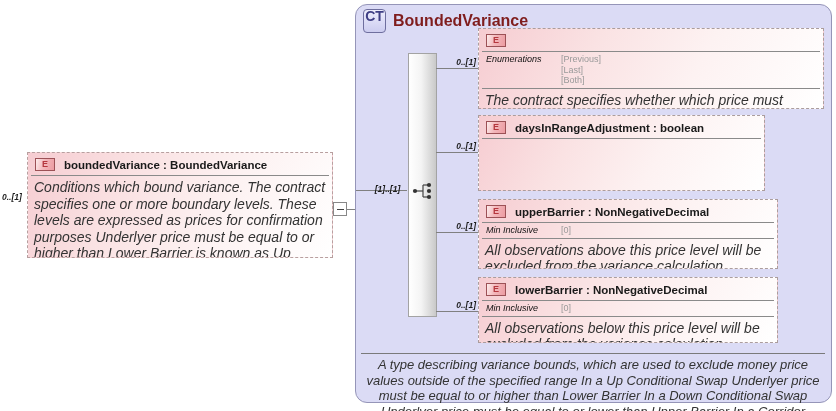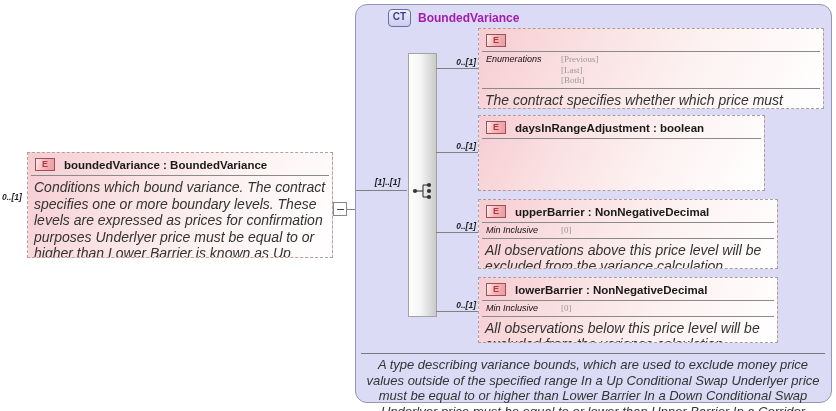--- a/index.html
+++ b/index.html
@@ -41,21 +41,21 @@
   .desc {
     padding: 3px 6px 2px 6px;
     font-style: italic; font-size: 14px; line-height: 1.18; color: #333333;
   }
   .facet-row {
     display: flex;
     padding: 2px 6px 2px 7px;
     font-size: 9px; line-height: 1.18;
   }
   .facet-label { font-style: italic; color: #111111; width: 75px; flex: 0 0 auto; }
-  .facet-values { color: #9a9a9a; font-family: Liberation Serif, serif; }
+  .facet-values { color: #9a9a9a; }
   .facet-values div { white-space: nowrap; }
 
   .card-label {
     position: absolute;
     font-size: 8.5px; font-weight: bold; font-style: italic; color: #1c1c1c;
     white-space: nowrap;
   }
   .hline { position: absolute; height: 1px; background: #808080; }
 
   
@@ -74,45 +74,45 @@
   
   #ct-box {
     position: absolute; left: 355px; top: 4px;
     width: 477px; height: 399px;
     background: #dbdbf5;
     border: 1px solid #9595b8;
     border-radius: 12px;
   }
   #ct-header { position: absolute; left: 7px; top: 4px; display: flex; align-items: center; }
   .ct-badge {
-    width: 23px; height: 18px; border-radius: 4px;
+    width: 23px; height: 24px; border-radius: 4px;
     border: 1px solid #6e6e9e;
     background: linear-gradient(#ededfc, #ccccf0);
-    color: #3f3f85; font-size: 10px; font-weight: bold;
-    text-align: center; line-height: 13px; margin-left: 25px;
-  }
-  #ct-title { margin-left: 7px; font-size: 12px; font-weight: bold; color: #a21caf; }
+    color: #3f3f85; font-size: 14px; font-weight: bold;
+    text-align: center; line-height: 13px;
+  }
+  #ct-title { margin-left: 7px; font-size: 16px; font-weight: bold; color: #7f1d1d; }
 
   
   #seq-bar {
     position: absolute; left: 52px; top: 48px;  
     width: 29px; height: 264px;
     border: 1px solid #a3a3a3;
     background: linear-gradient(to right, #ffffff 0%, #f4f4f4 45%, #c9c9c9 100%);
   }
   #seq-icon { position: absolute; left: 55px; top: 176px; }
 
   
   #conn-left   { left: 356px; top: 190px; width: 51px; }
   #conn-c1 { left: 436px; top: 68px;  width: 42px; }
   #conn-c2 { left: 436px; top: 152px; width: 42px; }
   #conn-c3 { left: 436px; top: 232px; width: 42px; }
   #conn-c4 { left: 436px; top: 311px; width: 42px; }
 
-  #seq-cardinality { left: 369px; top: 177px; width: 37px; text-align: center; }
+  #seq-cardinality { left: 369px; top: 184px; width: 37px; text-align: center; }
   .child-card-label { width: 40px; text-align: right; }
   #card-lbl-1 { left: 436px; top: 57px; }
   #card-lbl-2 { left: 436px; top: 141px; }
   #card-lbl-3 { left: 436px; top: 221px; }
   #card-lbl-4 { left: 436px; top: 300px; }
 
   
   #child1 { left: 478px; top: 28px;  width: 346px; height: 81px; }
   #child2 { left: 478px; top: 115px; width: 287px; height: 76px; }
   #child3 { left: 478px; top: 199px; width: 300px; height: 70px; }

